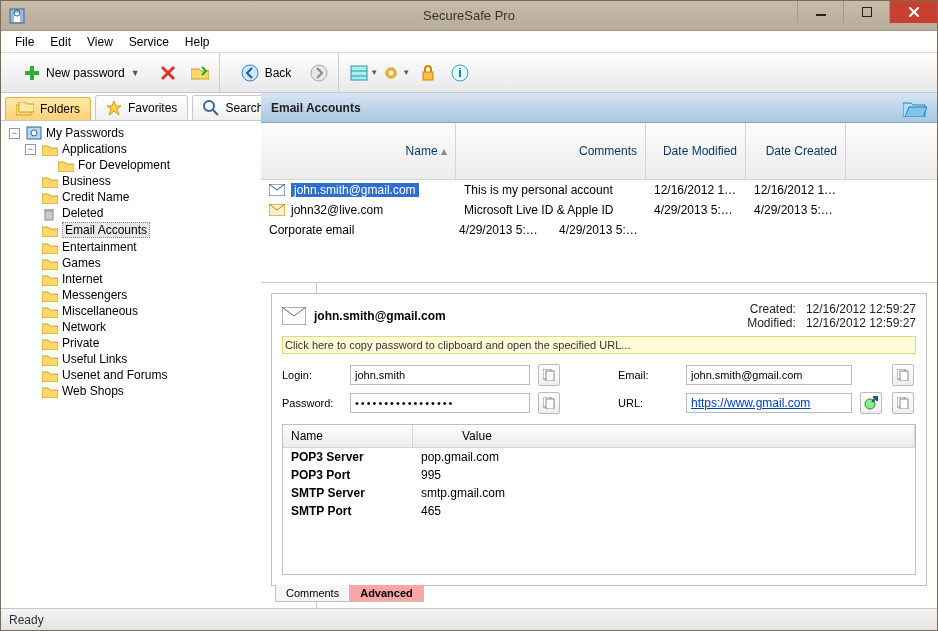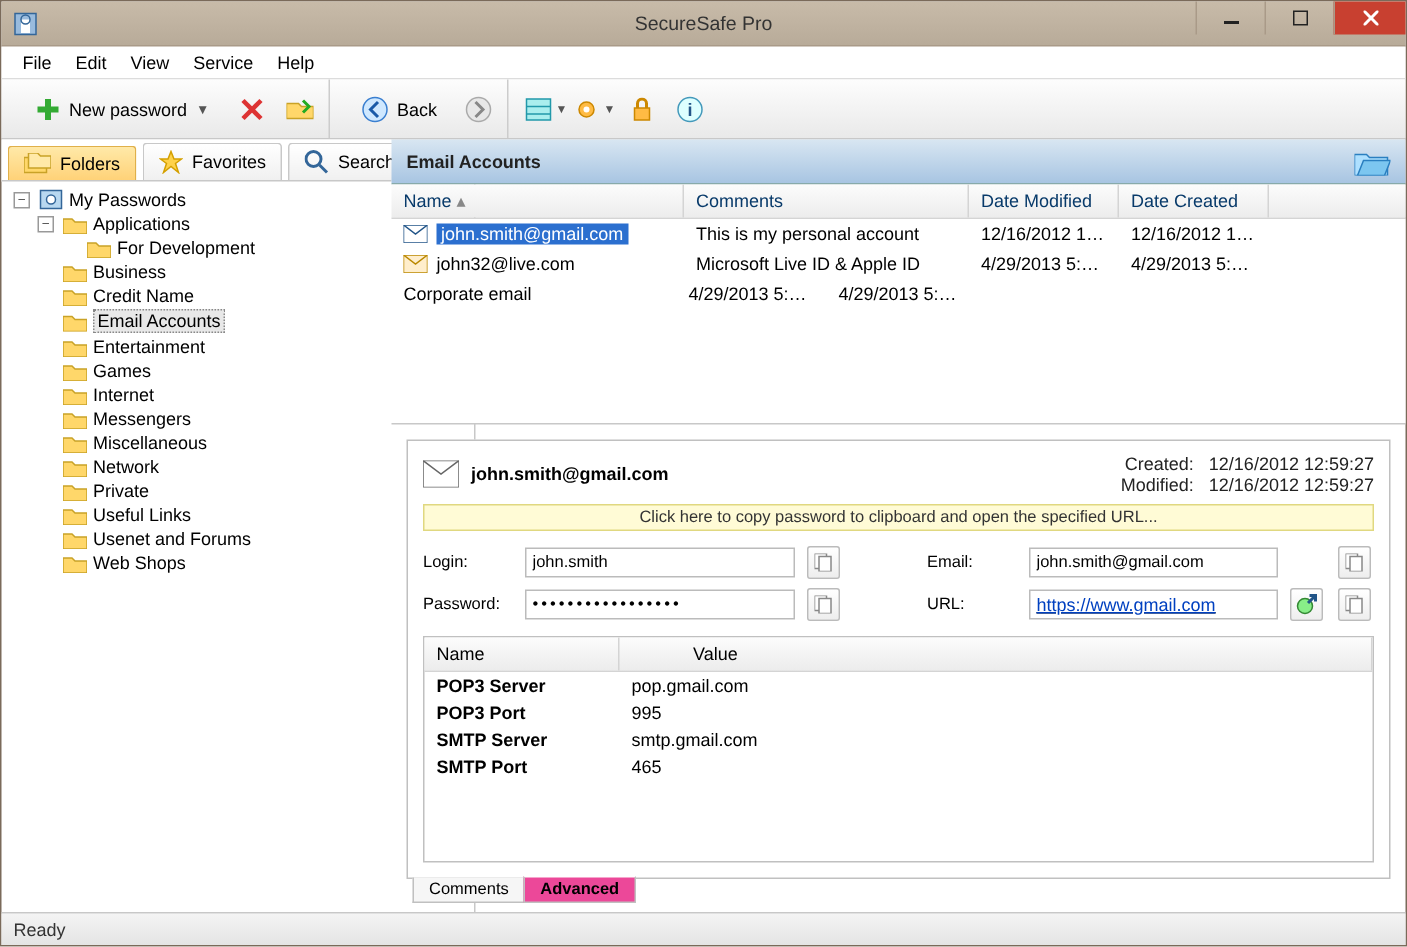--- a/index.html
+++ b/index.html
@@ -28,47 +28,47 @@
 .tree li { white-space:nowrap; }
 .node { display:flex; align-items:center; gap:4px; padding:1px 2px; }
 .node.sel > .nlabel { background:#e8e8e8; border:1px dotted #888; padding:0 2px; }
 .expander { width:11px; height:11px; border:1px solid #999; display:inline-flex; align-items:center; justify-content:center; font-size:9px; line-height:1; color:#555; background:#fff; margin-right:2px;}
 .noexp { width:13px; display:inline-block; }
 .fld-ico { width:16px; height:13px; }
 .main { flex:1; display:flex; flex-direction:column; min-width:0; }
 .panelhead { height:30px; background:linear-gradient(#d8e6f2,#a8c5e2); border-bottom:1px solid #8aa; display:flex; align-items:center; justify-content:space-between; padding:0 10px; font-weight:bold; font-size:15px; color:#222;}
 .listview { flex:0 0 auto; height: 160px; border-bottom:1px solid #c8c8c8; display:flex; flex-direction:column; }
 .listhead { display:flex; background:linear-gradient(#fcfcfc,#ececec); border-bottom:1px solid #d4d4d4; }
-.lh { padding:4px 8px; border-right:1px solid #d4d4d4; color:#083a6a; text-align:left; }
+.lh { padding:21px 8px; border-right:1px solid #d4d4d4; color:#083a6a; text-align:right; }
 .listbody { flex:1; overflow:auto; background:#fff; }
 .lrow { display:flex; align-items:center; height:20px; }
 .lc { padding:1px 8px; overflow:hidden; text-overflow:ellipsis; white-space:nowrap; }
 .lc.name { display:flex; align-items:center; gap:6px; }
 .lrow.sel .lc.name span.txt { background:#2b6fcf; color:#fff; padding:0 3px; }
 .detail { flex:1; padding:10px 10px 0 10px; display:flex; flex-direction:column; min-height:0; }
 .detailbox { border:1px solid #c0c0c0; background:#fff; padding:8px 10px 10px 10px; flex:1; display:flex; flex-direction:column; min-height:0; position:relative;}
 .dhead { display:flex; align-items:center; justify-content:space-between; }
 .dtitle { display:flex; align-items:center; gap:8px; font-weight:bold; font-size:14px;}
 .meta { font-size:11px; color:#222; text-align:right; }
 .meta div{display:flex; gap:10px; justify-content:flex-end;}
-.yellowbar { margin-top:6px; background:#fffbd6; border:1px solid #e0d880; text-align:center; padding:2px; font-size:11px; color:#333;}
+.yellowbar { margin-top:6px; background:#fffbd6; border:1px solid #e0d880; text-align:left; padding:2px; font-size:11px; color:#333;}
 .fieldgrid { display:grid; grid-template-columns: 60px 180px 24px 40px 60px 1fr 24px 24px; gap:6px 8px; align-items:center; margin-top:10px;}
 .fieldgrid label{font-size:11px;}
 .txtin { border:1px solid #bbb; padding:2px 4px; height:20px; width:100%; font-size:11px;}
 .smbtn{ width:22px; height:22px; border:1px solid #bbb; background:linear-gradient(#fff,#eee); display:flex; align-items:center; justify-content:center; border-radius:2px;}
 .kvtable { margin-top:10px; border:1px solid #c0c0c0; flex:1; min-height:0; display:flex; flex-direction:column;}
 .kvhead{display:flex; background:linear-gradient(#fcfcfc,#ececec); border-bottom:1px solid #d4d4d4;}
 .kvhead div{padding:4px 8px; border-right:1px solid #d4d4d4;}
 .kvbody{flex:1; overflow:auto;}
 .kvrow{display:flex;}
 .kvrow div{padding:2px 8px;}
 .kvk{width:130px; font-weight:bold;}
 .bottabs{ display:flex; align-items:flex-start; margin-top:0; height:22px; position:relative; top:-1px; padding-left:4px;}
 .btab{border:1px solid #c0c0c0; border-top:none; padding:2px 10px; background:#f6f6f6; font-size:11px; position:relative; margin-right:-1px;}
-.btab.active{background:#ec4899; font-weight:bold; z-index:2; border-top:1px solid #fff; top:-1px;}
+.btab.active{background:#fca5a5; font-weight:bold; z-index:2; border-top:1px solid #fff; top:-1px;}
 .statusbar{height:22px; background:linear-gradient(#f4f4f4,#e4e4e4); border-top:1px solid #c8c8c8; display:flex; align-items:center; padding:0 8px; font-size:11px; color:#333;}
 
 .cw-name{width:195px;} .cw-com{width:190px;} .cw-mod{width:100px;} .cw-cre{width:100px;}
 a.link{color:#0040c0; text-decoration:underline;}
 svg{display:block;}
 </style>
 </head>
 <body>
 
 <div class="window">
@@ -279,20 +279,32 @@
                   </li>
               <li>
                     <div class="node">
                       <span class="noexp"></span>
                       <span class="fld-ico">
                         <svg width="16" height="13">
                           <path d="M0 3h6l2 2h8v8H0z" fill="#ffd76a" stroke="#c9a227"></path>
                         </svg>
                       </span>
                       <span class="nlabel">Credit Name</span>
+                    </div>
+                  </li>
+              <li>
+                    <div class="node">
+                      <span class="noexp"></span>
+                      <span class="fld-ico">
+                        <svg width="14" height="14">
+                          <rect x="3" y="4" width="8" height="9" fill="#ccc" stroke="#888"></rect>
+                          <rect x="2" y="2" width="10" height="2" fill="#aaa"></rect>
+                        </svg>
+                      </span>
+                      <span class="nlabel">Deleted</span>
                     </div>
                   </li>
               <li>
                     <div class="node sel">
                       <span class="noexp"></span>
                       <span class="fld-ico">
                         <svg width="16" height="13">
                           <path d="M0 3h6l2 2h8v8H0z" fill="#ffd76a" stroke="#c9a227"></path>
                         </svg>
                       </span>

